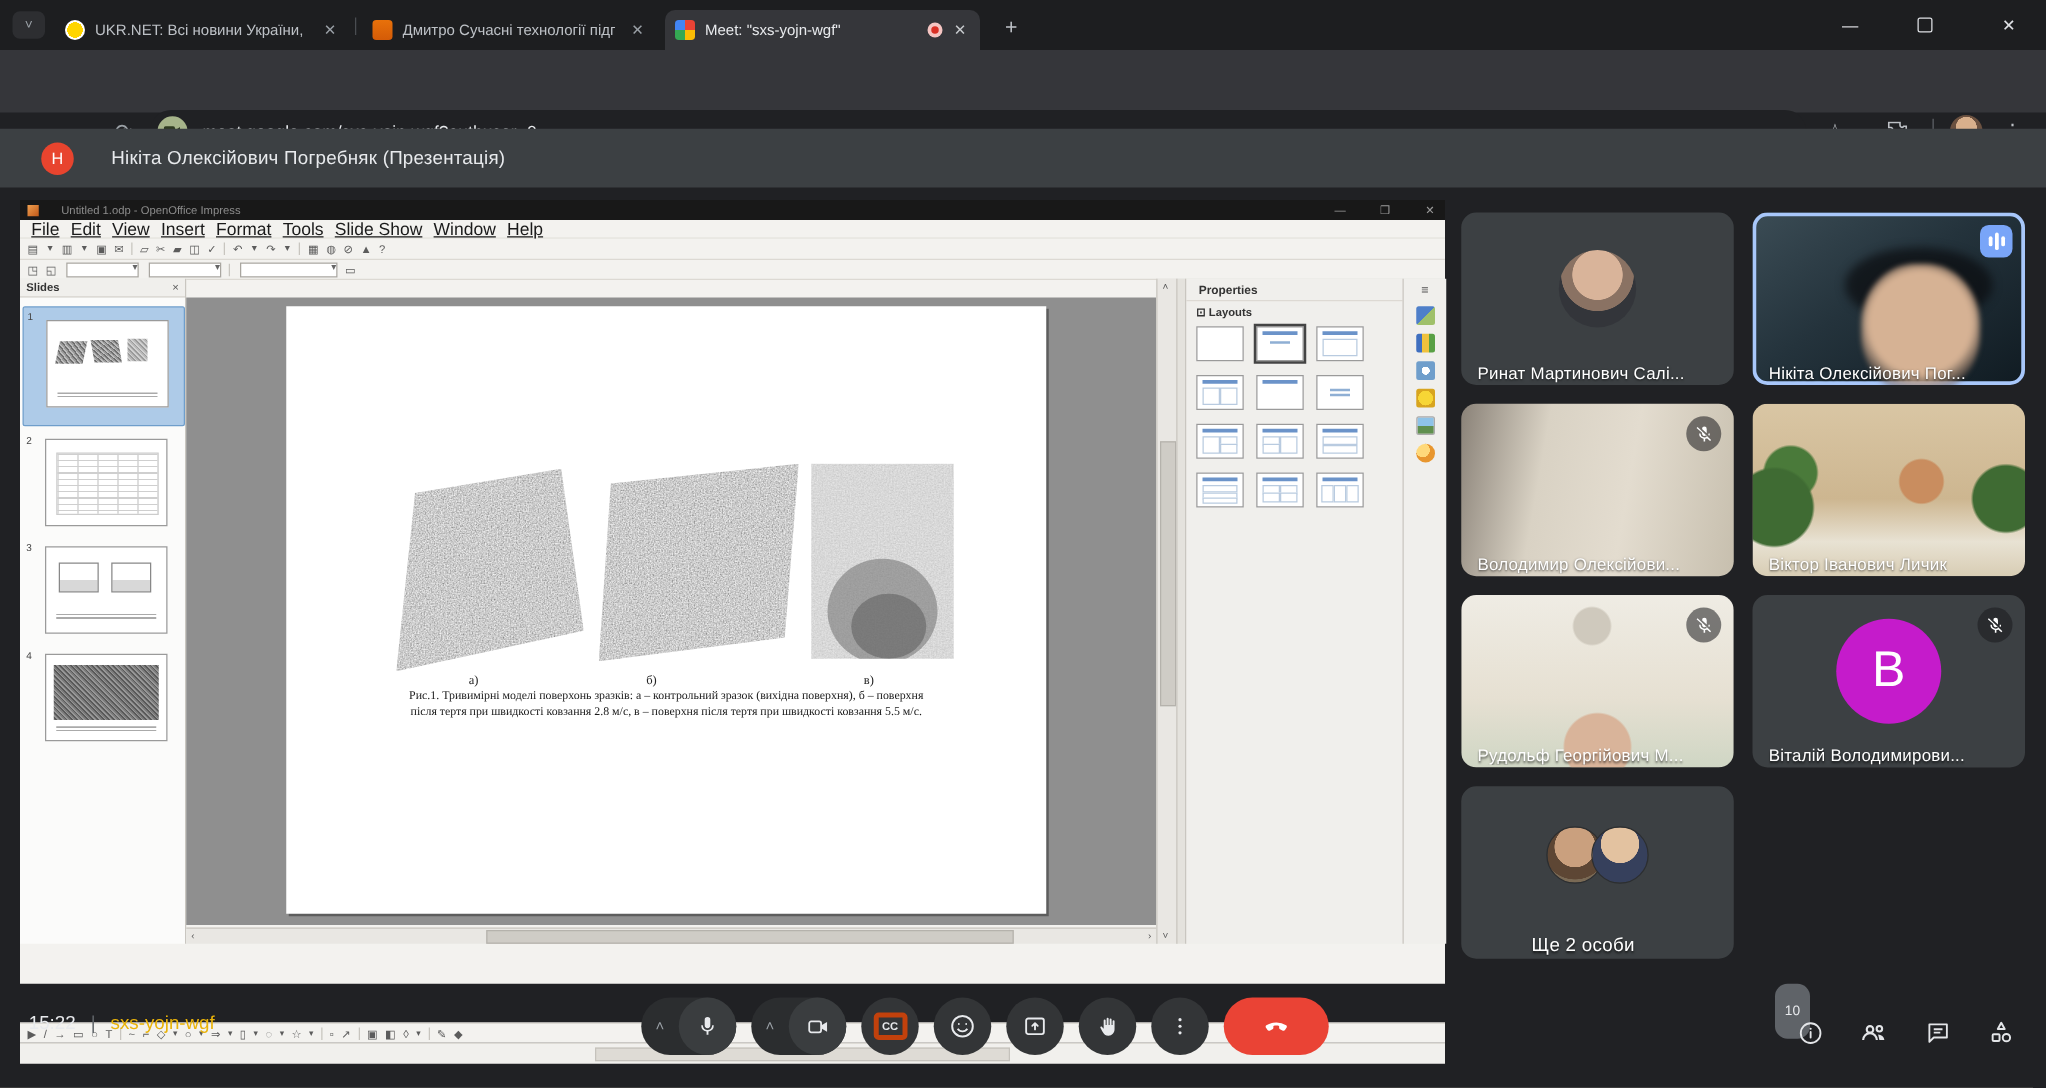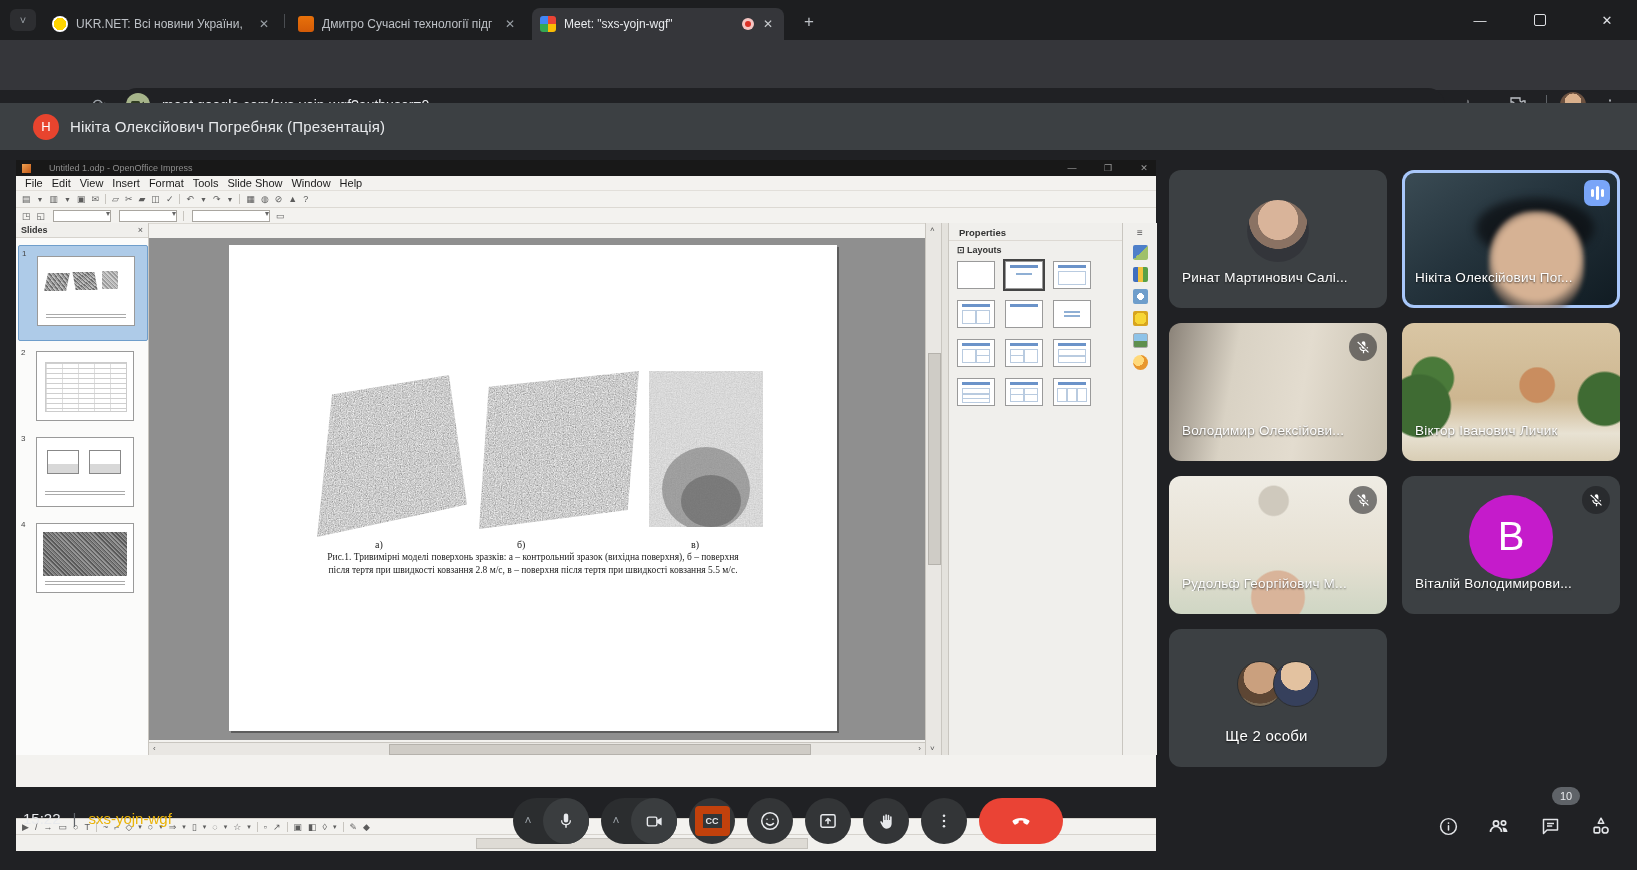--- a/index.html
+++ b/index.html
@@ -33,29 +33,29 @@
   .camchip svg{position:absolute;left:5px;top:6px;}
   .urltext{color:#e8eaed;font-size:14px;margin-left:12px;}
   .tbicon{position:absolute;top:53px;width:24px;height:24px;color:#bdc1c6;font-size:16px;display:flex;align-items:center;justify-content:center;}
   .tbsep{position:absolute;top:55px;width:1px;height:20px;background:#5f6368;}
   .avatar-chrome{position:absolute;left:1560px;top:52px;width:26px;height:26px;border-radius:50%;
       background:radial-gradient(circle at 50% 38%,#d9b08c 0 40%,#6b5140 41% 70%,#e6e1d8 71%);}
   
   .banner{position:absolute;left:0;top:103px;width:1637px;height:47px;background:#3c4043;display:flex;align-items:center;}
   .banner .av{width:26px;height:26px;border-radius:50%;background:#e8442e;color:#fff;font-size:13px;
       display:flex;align-items:center;justify-content:center;margin-left:33px;flex:none;}
-  .banner .txt{color:#e8eaed;font-size:15px;margin-left:11px;font-weight:500;letter-spacing:.2px;}
+  .banner .txt{color:#e8eaed;font-size:15px;margin-left:30px;font-weight:500;letter-spacing:.2px;}
   
   .oo{position:absolute;left:16px;top:160px;width:1140px;height:627px;background:#f3f2ef;font-family:"Liberation Sans",sans-serif;}
   .oo-title{position:absolute;left:0;top:0;width:100%;height:16px;background:#181818;display:flex;align-items:center;gap:12px;}
   .oo-title .ic{width:9px;height:9px;background:linear-gradient(135deg,#f0a050,#c05818);margin-left:6px;flex:none;}
   .oo-title .t{color:#8d8d8d;font-size:9px;margin-left:6px;flex:1;white-space:nowrap;}
   .oo-wbtn{color:#9a9a9a;font-size:9px;width:24px;text-align:center;}
   .oo-menu{position:absolute;left:0;top:16px;width:100%;height:14px;background:#f3f2ef;display:flex;align-items:center;border-bottom:1px solid #e2dfda;}
-  .oo-menu span{font-size:11px;color:#1a1a1a;margin-left:9px;white-space:nowrap;}
+  .oo-menu span{font-size:14px;color:#1a1a1a;margin-left:9px;white-space:nowrap;text-decoration:underline;}
   .oo-tb{position:absolute;left:0;width:100%;background:#f3f2ef;display:flex;align-items:center;border-bottom:1px solid #dcd9d3;}
   .oo-tb1{top:31px;height:16px;} .oo-tb2{top:48px;height:15px;}
   .ooi{font-size:9px;color:#5c5c5c;margin-left:6px;white-space:nowrap;}
   .oosep{width:1px;height:10px;background:#c8c5bf;margin-left:6px;}
   .oocombo{width:56px;height:10px;background:#fff;border:1px solid #a9a6a0;margin-left:8px;position:relative;}
   .oocombo:after{content:"▾";position:absolute;right:0;top:-2px;font-size:8px;color:#666;}
   .oo-main{position:absolute;left:0;top:63px;width:1140px;height:532px;}
   
   .slidespanel{position:absolute;left:0;top:0;width:132px;height:532px;background:#fbfbfa;border-right:1px solid #c9c6c0;}
   .sp-head{height:14px;background:#f0efec;border-bottom:1px solid #d6d3cd;display:flex;align-items:center;}
@@ -107,21 +107,21 @@
   .sidetabs{position:absolute;left:1106px;top:0;width:34px;height:532px;background:#f0efec;border-left:1px solid #c9c6c0;}
   .sidetabs .burger{font-size:10px;color:#555;text-align:center;margin-top:4px;}
   .sicon{width:15px;height:15px;margin:7px auto 0;border-radius:2px;}
   .drawbar{position:absolute;left:0;top:595px;width:1140px;height:15px;background:#f3f2ef;border-top:1px solid #d6d3cd;display:flex;align-items:center;}
   .statusbar{position:absolute;left:0;top:611px;width:1140px;height:16px;background:#f1f0ed;border-top:1px solid #d6d3cd;}
   .statusbar .thumb{position:absolute;left:460px;top:3px;width:330px;height:9px;background:#dedbd5;border:1px solid #c5c2bc;}
   
   .tiles{position:absolute;left:1169px;top:170px;width:451px;display:grid;grid-template-columns:218px 218px;grid-auto-rows:138px;gap:15px;}
   .tile{position:relative;border-radius:12px;background:#3c4043;overflow:hidden;}
   .tile.speaking{box-shadow:0 0 0 3px #a8c7fa inset;border-radius:12px;}
-  .tname{position:absolute;left:13px;bottom:23px;color:#fff;font-size:13.5px;letter-spacing:.2px;
+  .tname{position:absolute;left:13px;bottom:2px;color:#fff;font-size:13.5px;letter-spacing:.2px;
          text-shadow:0 1px 2px rgba(0,0,0,.7);white-space:nowrap;max-width:195px;overflow:hidden;}
   .tname.center{left:0;right:0;text-align:center;font-size:15px;}
   .mutechip{position:absolute;right:10px;top:10px;width:28px;height:28px;border-radius:50%;background:rgba(25,26,29,.55);
             display:flex;align-items:center;justify-content:center;}
   .soundchip{position:absolute;right:10px;top:10px;width:26px;height:26px;border-radius:7px;background:#79a5f8;
             display:flex;align-items:center;justify-content:center;gap:2px;}
   .soundchip i{display:block;width:3px;background:#fff;border-radius:2px;}
   .pavatar{position:absolute;left:50%;top:44%;transform:translate(-50%,-50%);border-radius:50%;}
   .bg-rinat{background:#3c4043;}
   .av-rinat{width:62px;height:62px;background:radial-gradient(circle at 50% 32%,#d9b49a 0 38%,#8a7263 39% 55%,#33353a 56%);}
@@ -155,25 +155,25 @@
   .torso-dmytro{position:absolute;left:28%;bottom:-8px;width:110px;height:64px;border-radius:40% 40% 0 0;background:#23262c;}
   
   .cb-left{position:absolute;left:23px;top:810px;display:flex;align-items:center;color:#e8eaed;font-size:15px;font-weight:500;}
   .cb-left .sep{color:#5f6368;margin:0 12px;font-weight:400;}
   .cb-left .code{font-weight:400;color:#eab308;}
   .cb-center{position:absolute;left:513px;top:798px;display:flex;align-items:center;gap:12px;}
   .pill{height:46px;border-radius:23px;background:#2b2d2f;display:flex;align-items:center;}
   .pill .chev{width:30px;text-align:center;color:#9aa0a6;font-size:12px;}
   .pill .circ{width:46px;height:46px;border-radius:50%;background:#3a3d3f;display:flex;align-items:center;justify-content:center;}
   .cbtn{width:46px;height:46px;border-radius:50%;background:#333537;display:flex;align-items:center;justify-content:center;color:#e8eaed;}
-  .ccbox{border:8px solid #c2410c;border-radius:4px;font-size:9px;font-weight:bold;padding:2px 3px;color:#e8eaed;}
+  .ccbox{border:4px solid #c2410c;border-radius:4px;font-size:9px;font-weight:bold;padding:2px 3px;color:#e8eaed;}
   .endcall{width:84px;height:46px;border-radius:23px;background:#ea4335;display:flex;align-items:center;justify-content:center;}
   .cb-right{position:absolute;left:1436px;top:814px;display:flex;gap:27px;}
   .ric{width:24px;height:24px;color:#e3e5e8;display:flex;align-items:center;justify-content:center;}
-  .badge{position:absolute;left:1552px;top:787px;min-width:18px;height:18px;padding:0 5px;border-radius:10px;
+  .badge{position:absolute;left:1420px;top:787px;min-width:18px;height:18px;padding:13px 5px;border-radius:10px;
          background:#5f6368;color:#e8eaed;font-size:11px;display:flex;align-items:center;justify-content:center;}
 </style>
 </head>
 <body>
 
 <svg width="0" height="0" style="position:absolute" aria-hidden="true">
   <defs>
     <filter id="grain" x="0%" y="0%" width="100%" height="100%">
       <feTurbulence type="fractalNoise" baseFrequency="0.85" numOctaves="2" seed="7" stitchTiles="stitch"></feTurbulence>
       <feColorMatrix type="saturate" values="0"></feColorMatrix>

